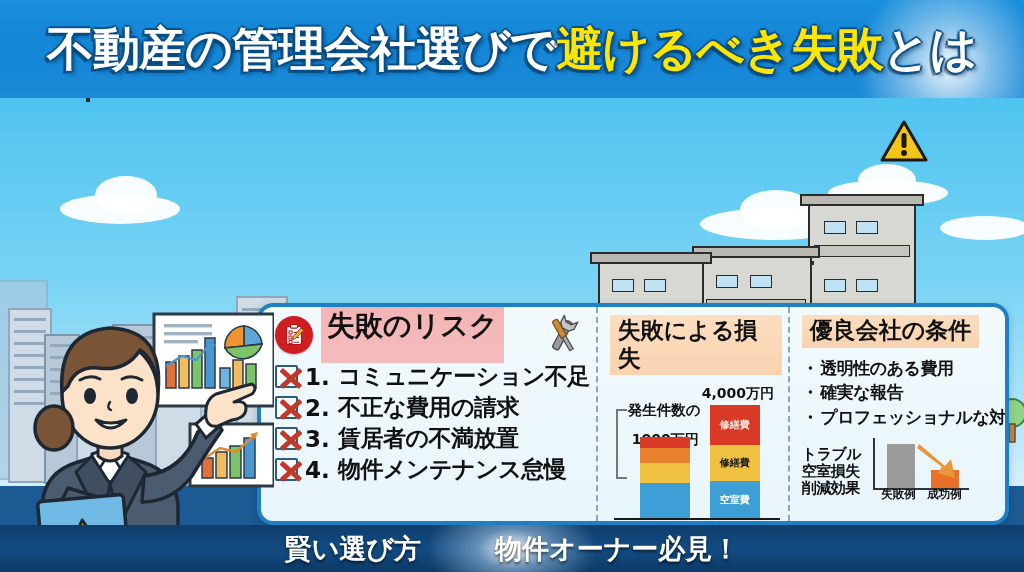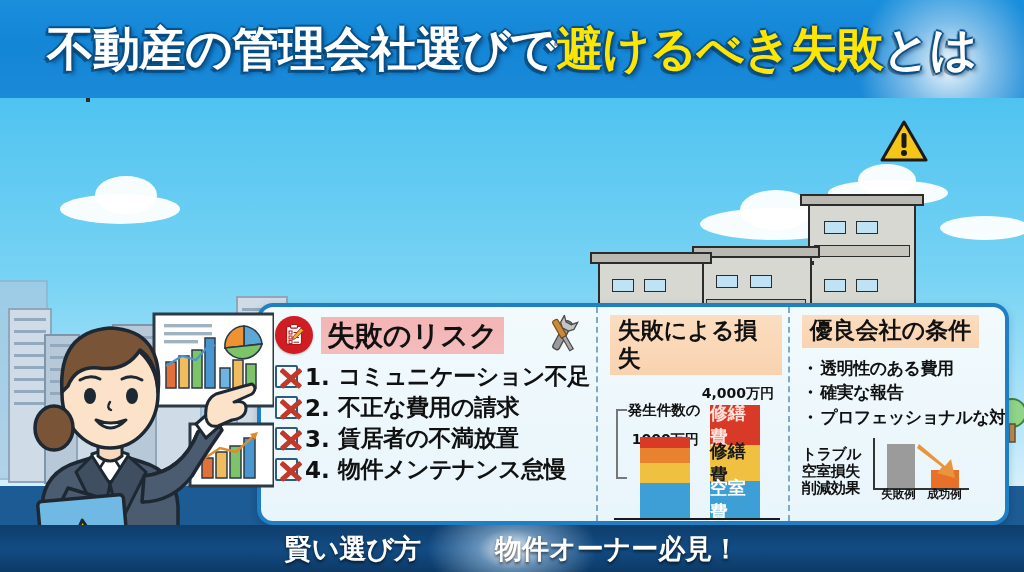--- a/index.html
+++ b/index.html
@@ -62,21 +62,21 @@
   .col{position:relative;box-sizing:border-box;}
   .col-risk{width:345px;padding:8px 6px 6px 14px;}
   .col-loss{width:192px;padding:8px 6px 6px 12px;border-left:2px dashed #7fa9c6;}
   .col-good{flex:1;padding:8px 8px 6px 12px;border-left:2px dashed #7fa9c6;}
 
   .risk-head{display:flex;align-items:center;gap:8px;height:40px;}
   .clip-circle{width:38px;height:38px;border-radius:50%;background:#cf1d22;
     display:flex;align-items:center;justify-content:center;flex:0 0 auto;box-shadow:0 1px 2px rgba(0,0,0,.25);}
   .risk-title{font-size:28px;font-weight:bold;color:#111;letter-spacing:0px;
     background:linear-gradient(180deg,rgba(244,168,168,.85),rgba(244,178,178,.85));
-    padding:1px 6px 1px 6px;line-height:1.25;}
+    padding:1px 6px 20px 6px;line-height:1.25;}
   .tools-ic{margin-left:auto;margin-right:6px;}
 
   .risk-list{margin-top:6px;}
   .risk-item{display:flex;align-items:center;gap:7px;height:31px;}
   .cbx{width:23px;height:23px;border:2px solid #2c5d80;background:#f7fbfd;box-sizing:border-box;
     position:relative;flex:0 0 auto;border-radius:2px;}
   .cbx:before,.cbx:after{content:"";position:absolute;left:1px;top:9px;width:26px;height:4.5px;
     background:#c0392b;border-radius:1px;}
   .cbx:before{transform:rotate(42deg);transform-origin:center;}
   .cbx:after{transform:rotate(-42deg);transform-origin:center;}
@@ -84,21 +84,21 @@
   .risk-txt{font-size:23px;font-weight:bold;color:#111;letter-spacing:-0.5px;white-space:nowrap;}
 
   .sec-head{font-size:23px;font-weight:bold;color:#111;
     background:linear-gradient(180deg,#fbddc0,#f9d3b0);
     display:inline-block;padding:2px 8px 3px 8px;line-height:1.2;}
 
   
   .chart-wrap{position:relative;width:176px;height:166px;margin-top:4px;}
   .bar{position:absolute;bottom:26px;width:50px;}
   .seg{width:100%;box-sizing:border-box;display:flex;align-items:center;justify-content:center;
-    font-size:18px;font-weight:bold;}
+    font-size:10px;font-weight:bold;}
   .bar-base{position:absolute;left:4px;bottom:25px;width:166px;height:2px;background:#1a1a1a;}
   .bar-caplabel{position:absolute;font-size:14px;font-weight:bold;color:#111;white-space:nowrap;}
   .axis-lbl{position:absolute;left:0;bottom:2px;width:176px;text-align:center;
     font-size:17px;font-weight:bold;color:#111;white-space:nowrap;}
   .brace{position:absolute;border:2px solid #777;border-right:none;}
   .vac-lbl{position:absolute;font-size:14.5px;font-weight:bold;color:#111;white-space:nowrap;}
 
   .good-list{margin-top:8px;}
   .good-item{display:flex;align-items:flex-start;gap:2px;font-size:17px;font-weight:bold;color:#111;
     line-height:1.45;white-space:nowrap;letter-spacing:-0.5px;}

